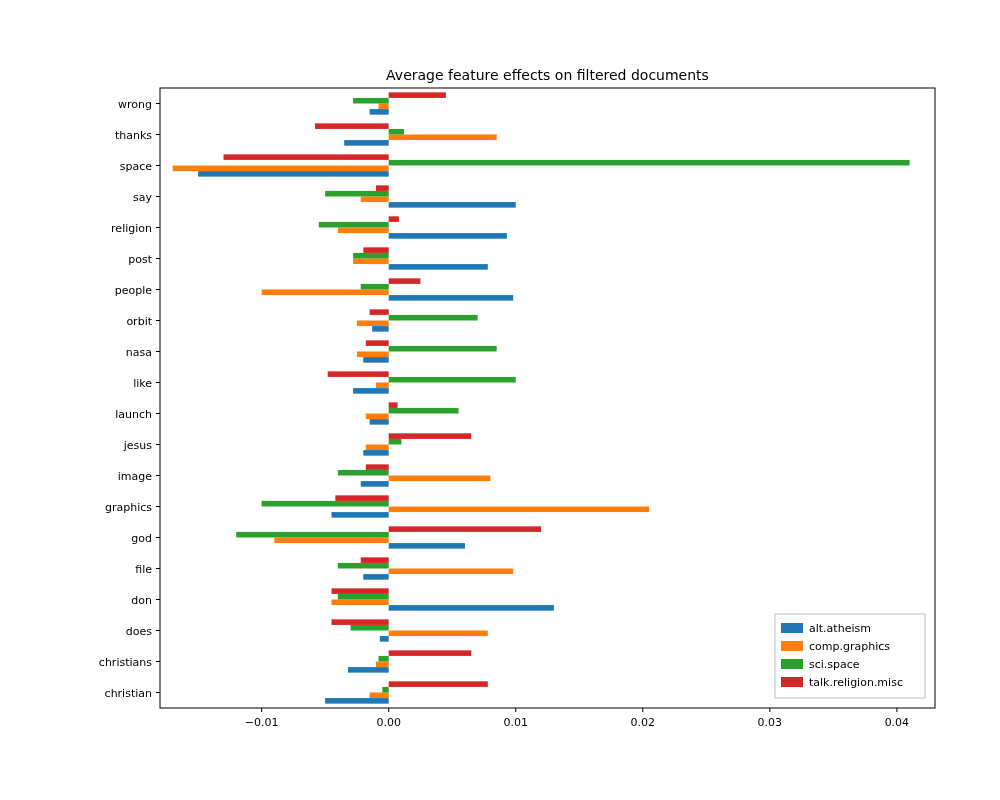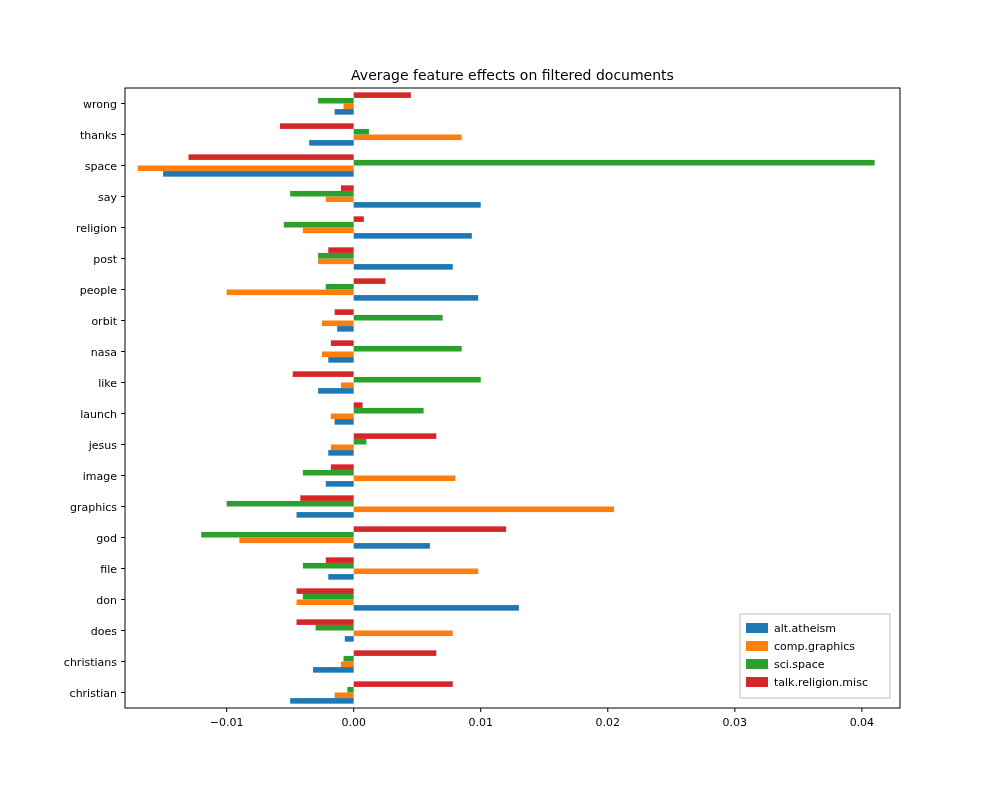--- a/index.html
+++ b/index.html
@@ -9,20 +9,21 @@
     height: 800px;
     background: #ffffff;
     font-family: "DejaVu Sans", Arial, sans-serif;
     font-size: 10px;
     color: #000;
   }
   #stage {
     position: relative;
     width: 798px;
     height: 800px;
+    padding-left: 35px;
   }
   svg { display: block; }
   .title { font-size: 14px; text-anchor: middle; }
   .ticklabel { font-size: 11px; }
   .ytick { text-anchor: end; }
   .xtick { text-anchor: middle; }
   .legend-label { font-size: 11px; text-anchor: start; }
   .axis { stroke: #000; stroke-width: 1; fill: none; }
   .tickmark { stroke: #000; stroke-width: 1; }
 </style>

